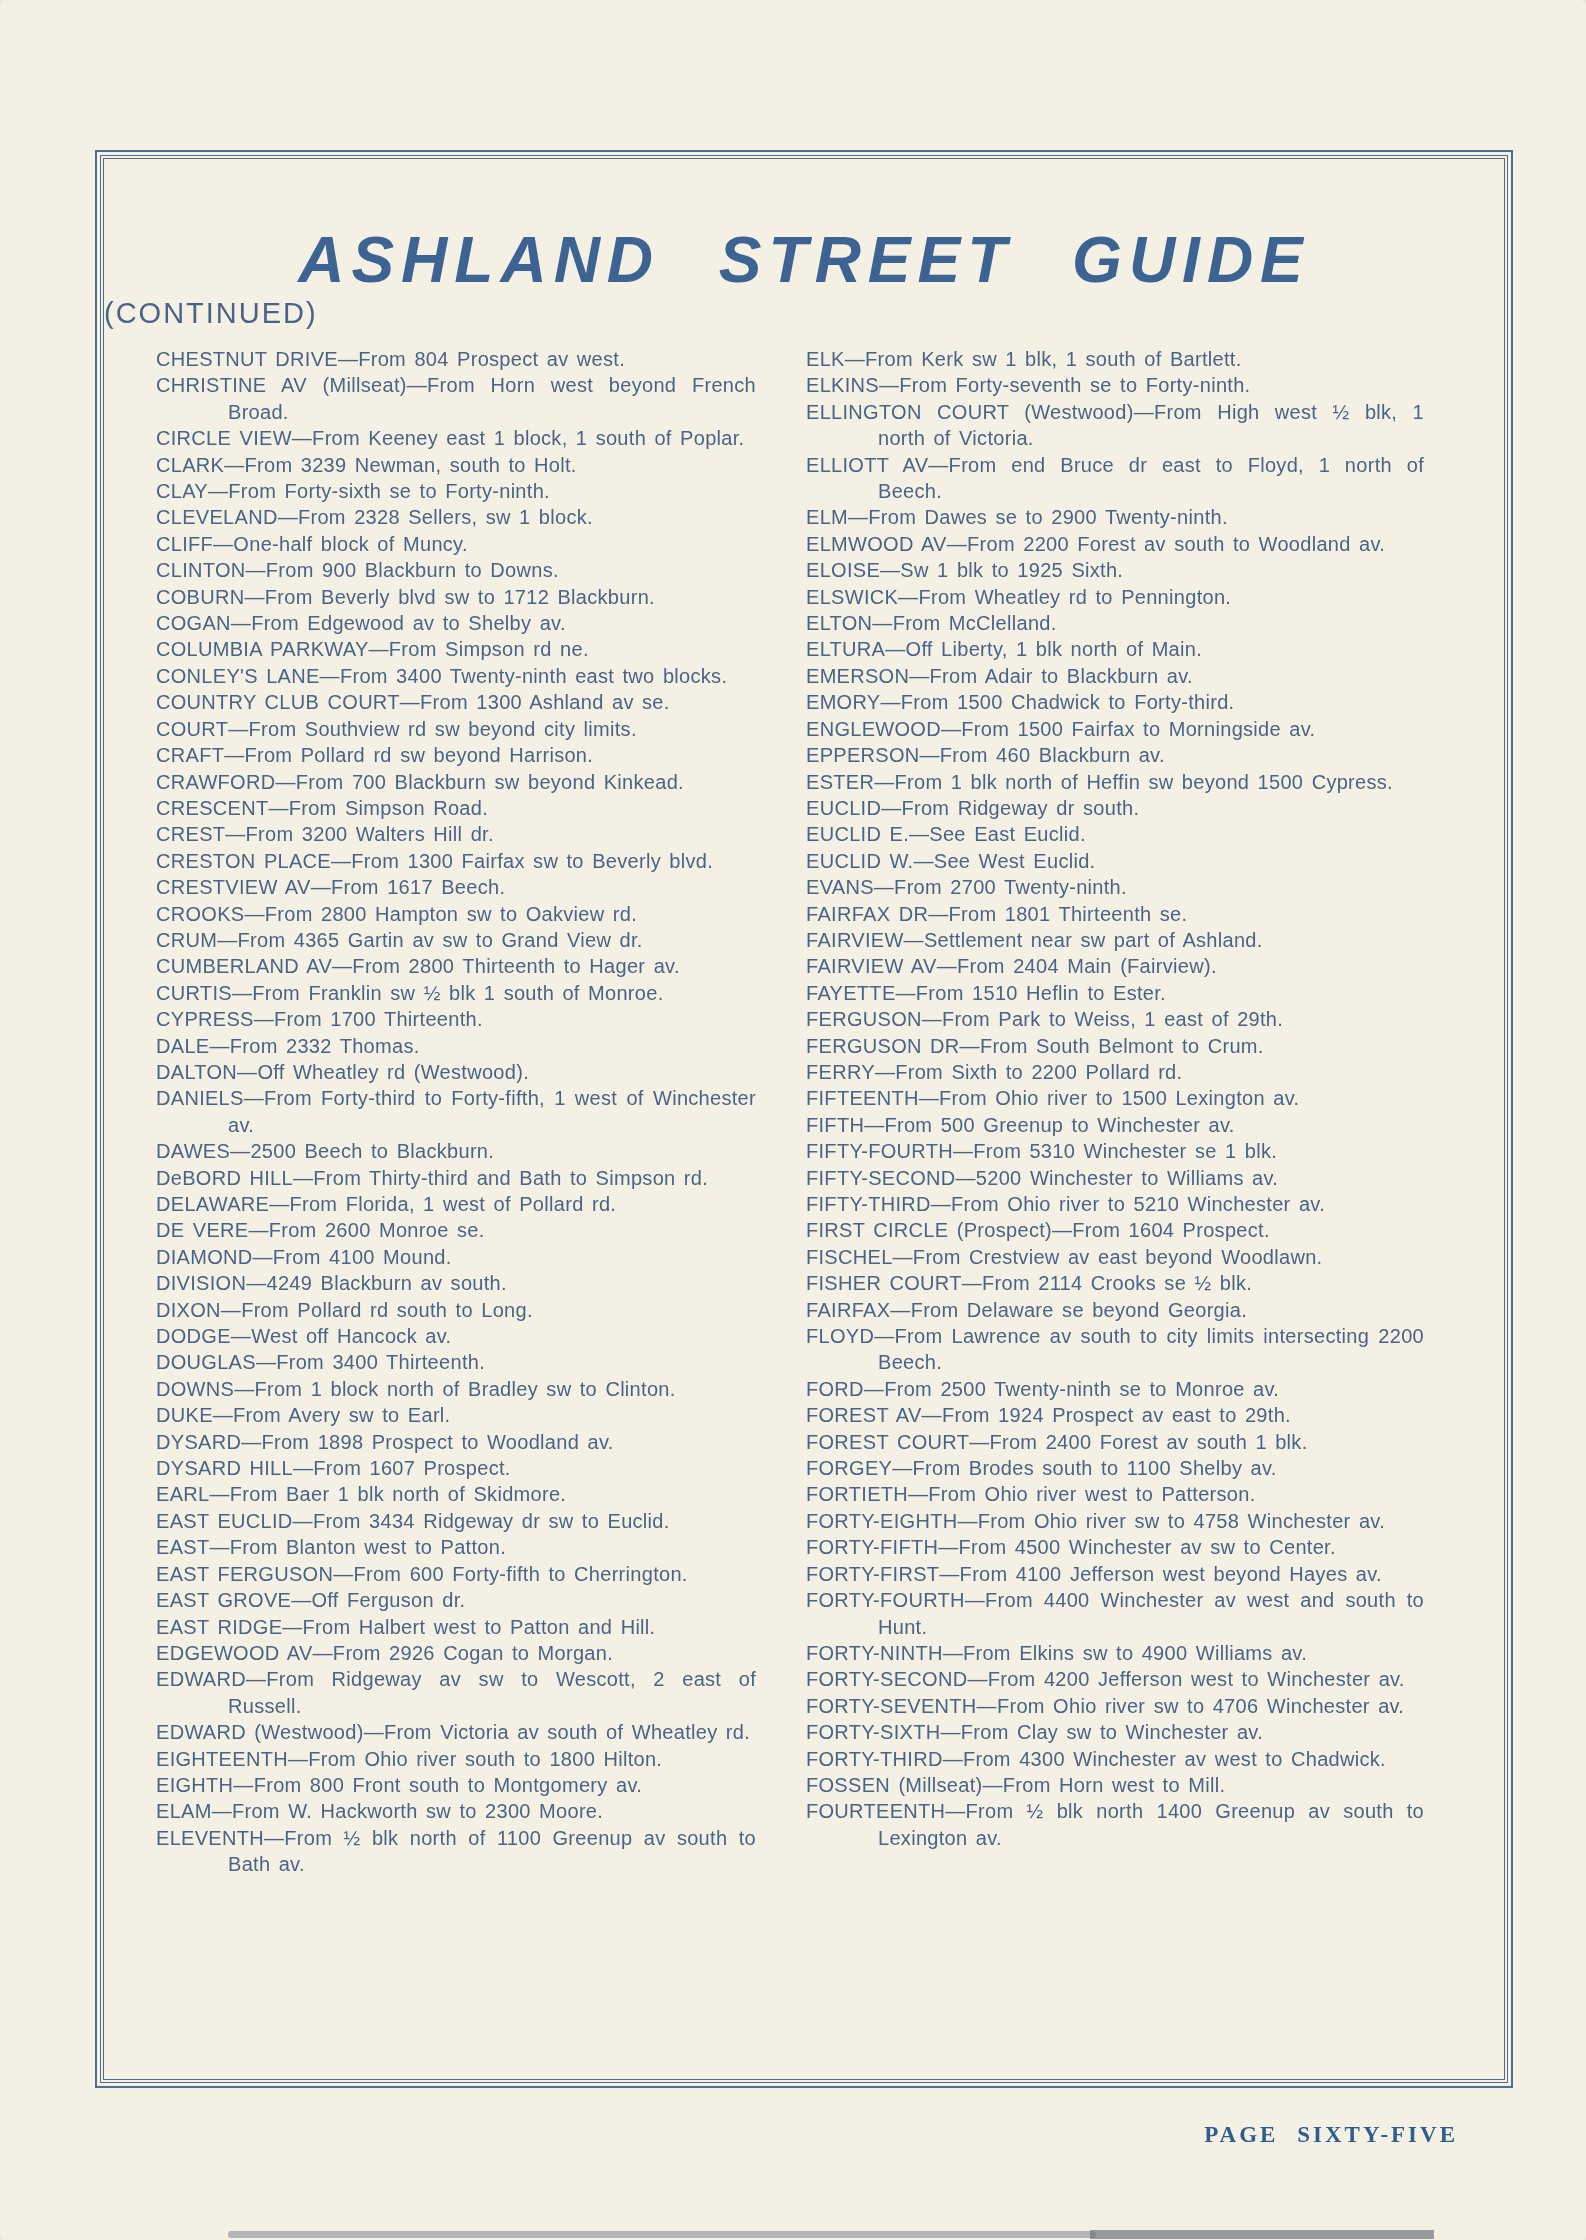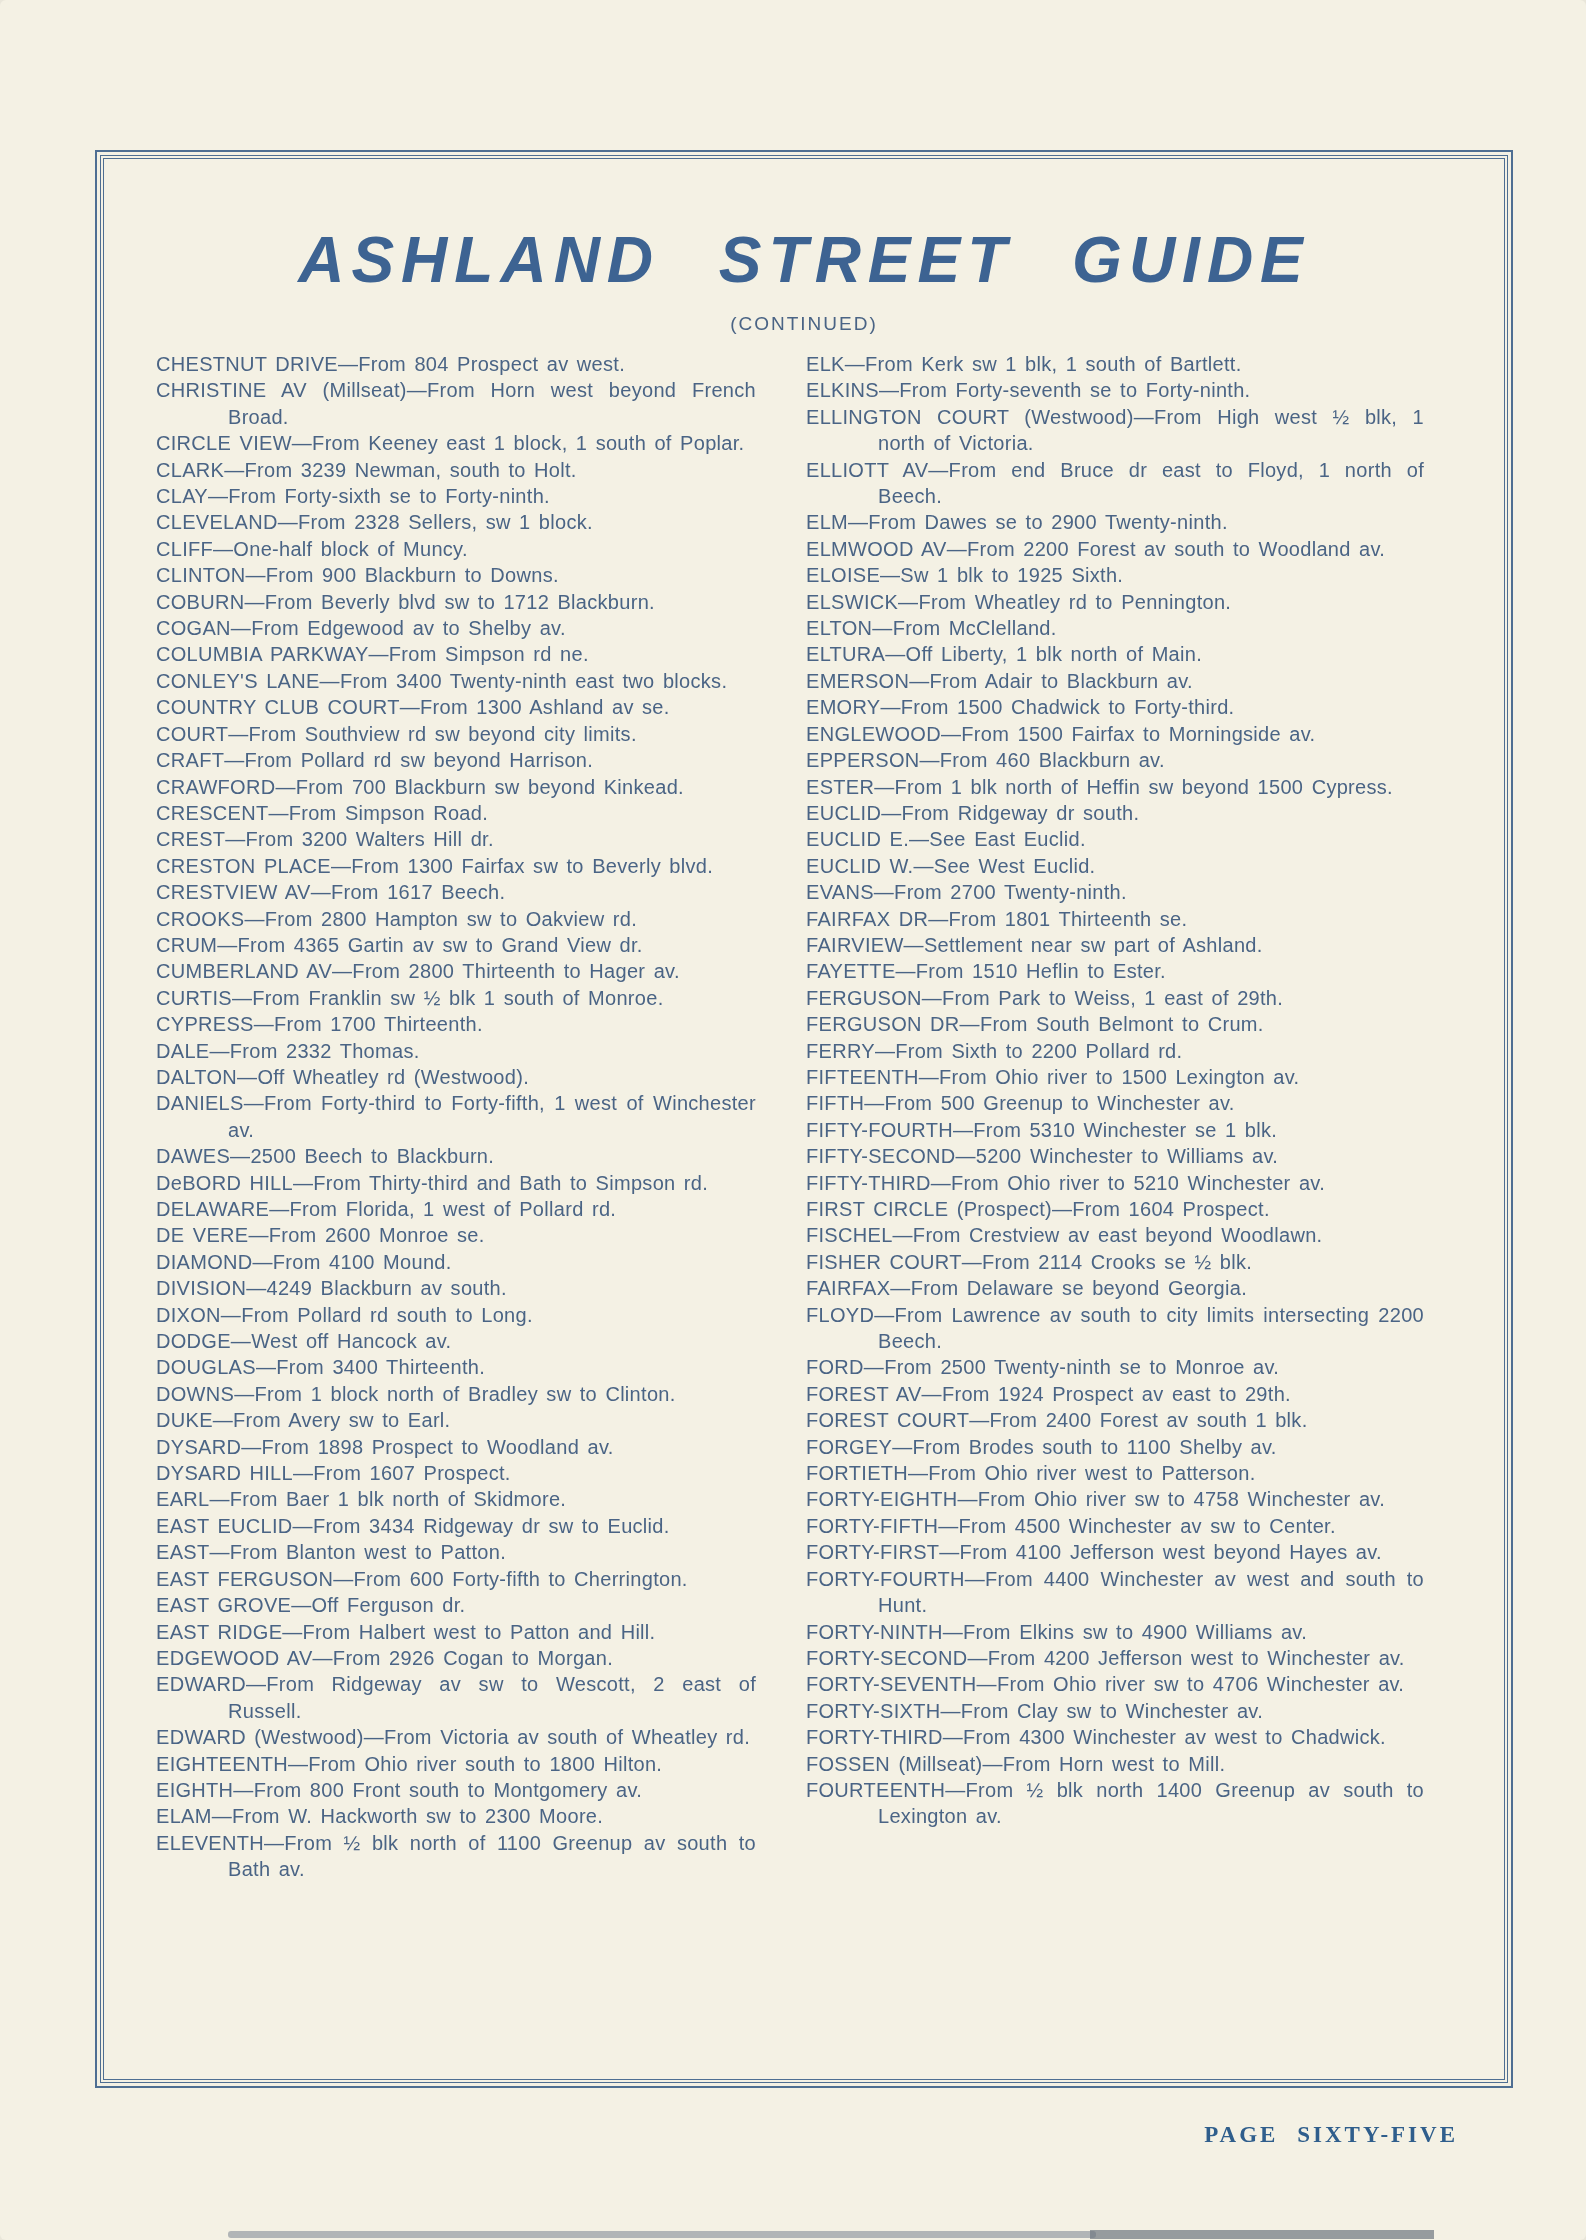--- a/index.html
+++ b/index.html
@@ -39,23 +39,23 @@
     text-align:center;
     font-family:"Liberation Sans", sans-serif;
     font-style:italic;
     font-weight:bold;
     font-size:64px;
     letter-spacing:7px;
     word-spacing:34px;
     color: var(--title_ink, #3d6392);
   }
   .page-subtitle {
-    margin-top:16px;
-    text-align:center;
-    font-size:19px;
+    margin-top:0;
+    text-align:left;
+    font-size:29px;
     letter-spacing:2px;
     color: var(--ink, #4a6485);
   }
   .cols {
     display:flex;
     gap:50px;
     padding:16px 80px 0 33px;
     justify-content:flex-end;
   }
   .col { }
@@ -179,20 +179,21 @@
               <p class="entry">EMORY—From 1500 Chadwick to Forty-third.</p>
               <p class="entry">ENGLEWOOD—From 1500 Fairfax to Morningside av.</p>
               <p class="entry">EPPERSON—From 460 Blackburn av.</p>
               <p class="entry">ESTER—From 1 blk north of Heffin sw beyond 1500 Cypress.</p>
               <p class="entry">EUCLID—From Ridgeway dr south.</p>
               <p class="entry">EUCLID E.—See East Euclid.</p>
               <p class="entry">EUCLID W.—See West Euclid.</p>
               <p class="entry">EVANS—From 2700 Twenty-ninth.</p>
               <p class="entry">FAIRFAX DR—From 1801 Thirteenth se.</p>
               <p class="entry">FAIRVIEW—Settlement near sw part of Ashland.</p>
+              <p class="entry">FAIRVIEW AV—From 2404 Main (Fairview).</p>
               <p class="entry">FAYETTE—From 1510 Heflin to Ester.</p>
               <p class="entry">FERGUSON—From Park to Weiss, 1 east of 29th.</p>
               <p class="entry">FERGUSON DR—From South Belmont to Crum.</p>
               <p class="entry">FERRY—From Sixth to 2200 Pollard rd.</p>
               <p class="entry">FIFTEENTH—From Ohio river to 1500 Lexington av.</p>
               <p class="entry">FIFTH—From 500 Greenup to Winchester av.</p>
               <p class="entry">FIFTY-FOURTH—From 5310 Winchester se 1 blk.</p>
               <p class="entry">FIFTY-SECOND—5200 Winchester to Williams av.</p>
               <p class="entry">FIFTY-THIRD—From Ohio river to 5210 Winchester av.</p>
               <p class="entry">FIRST CIRCLE (Prospect)—From 1604 Prospect.</p>

